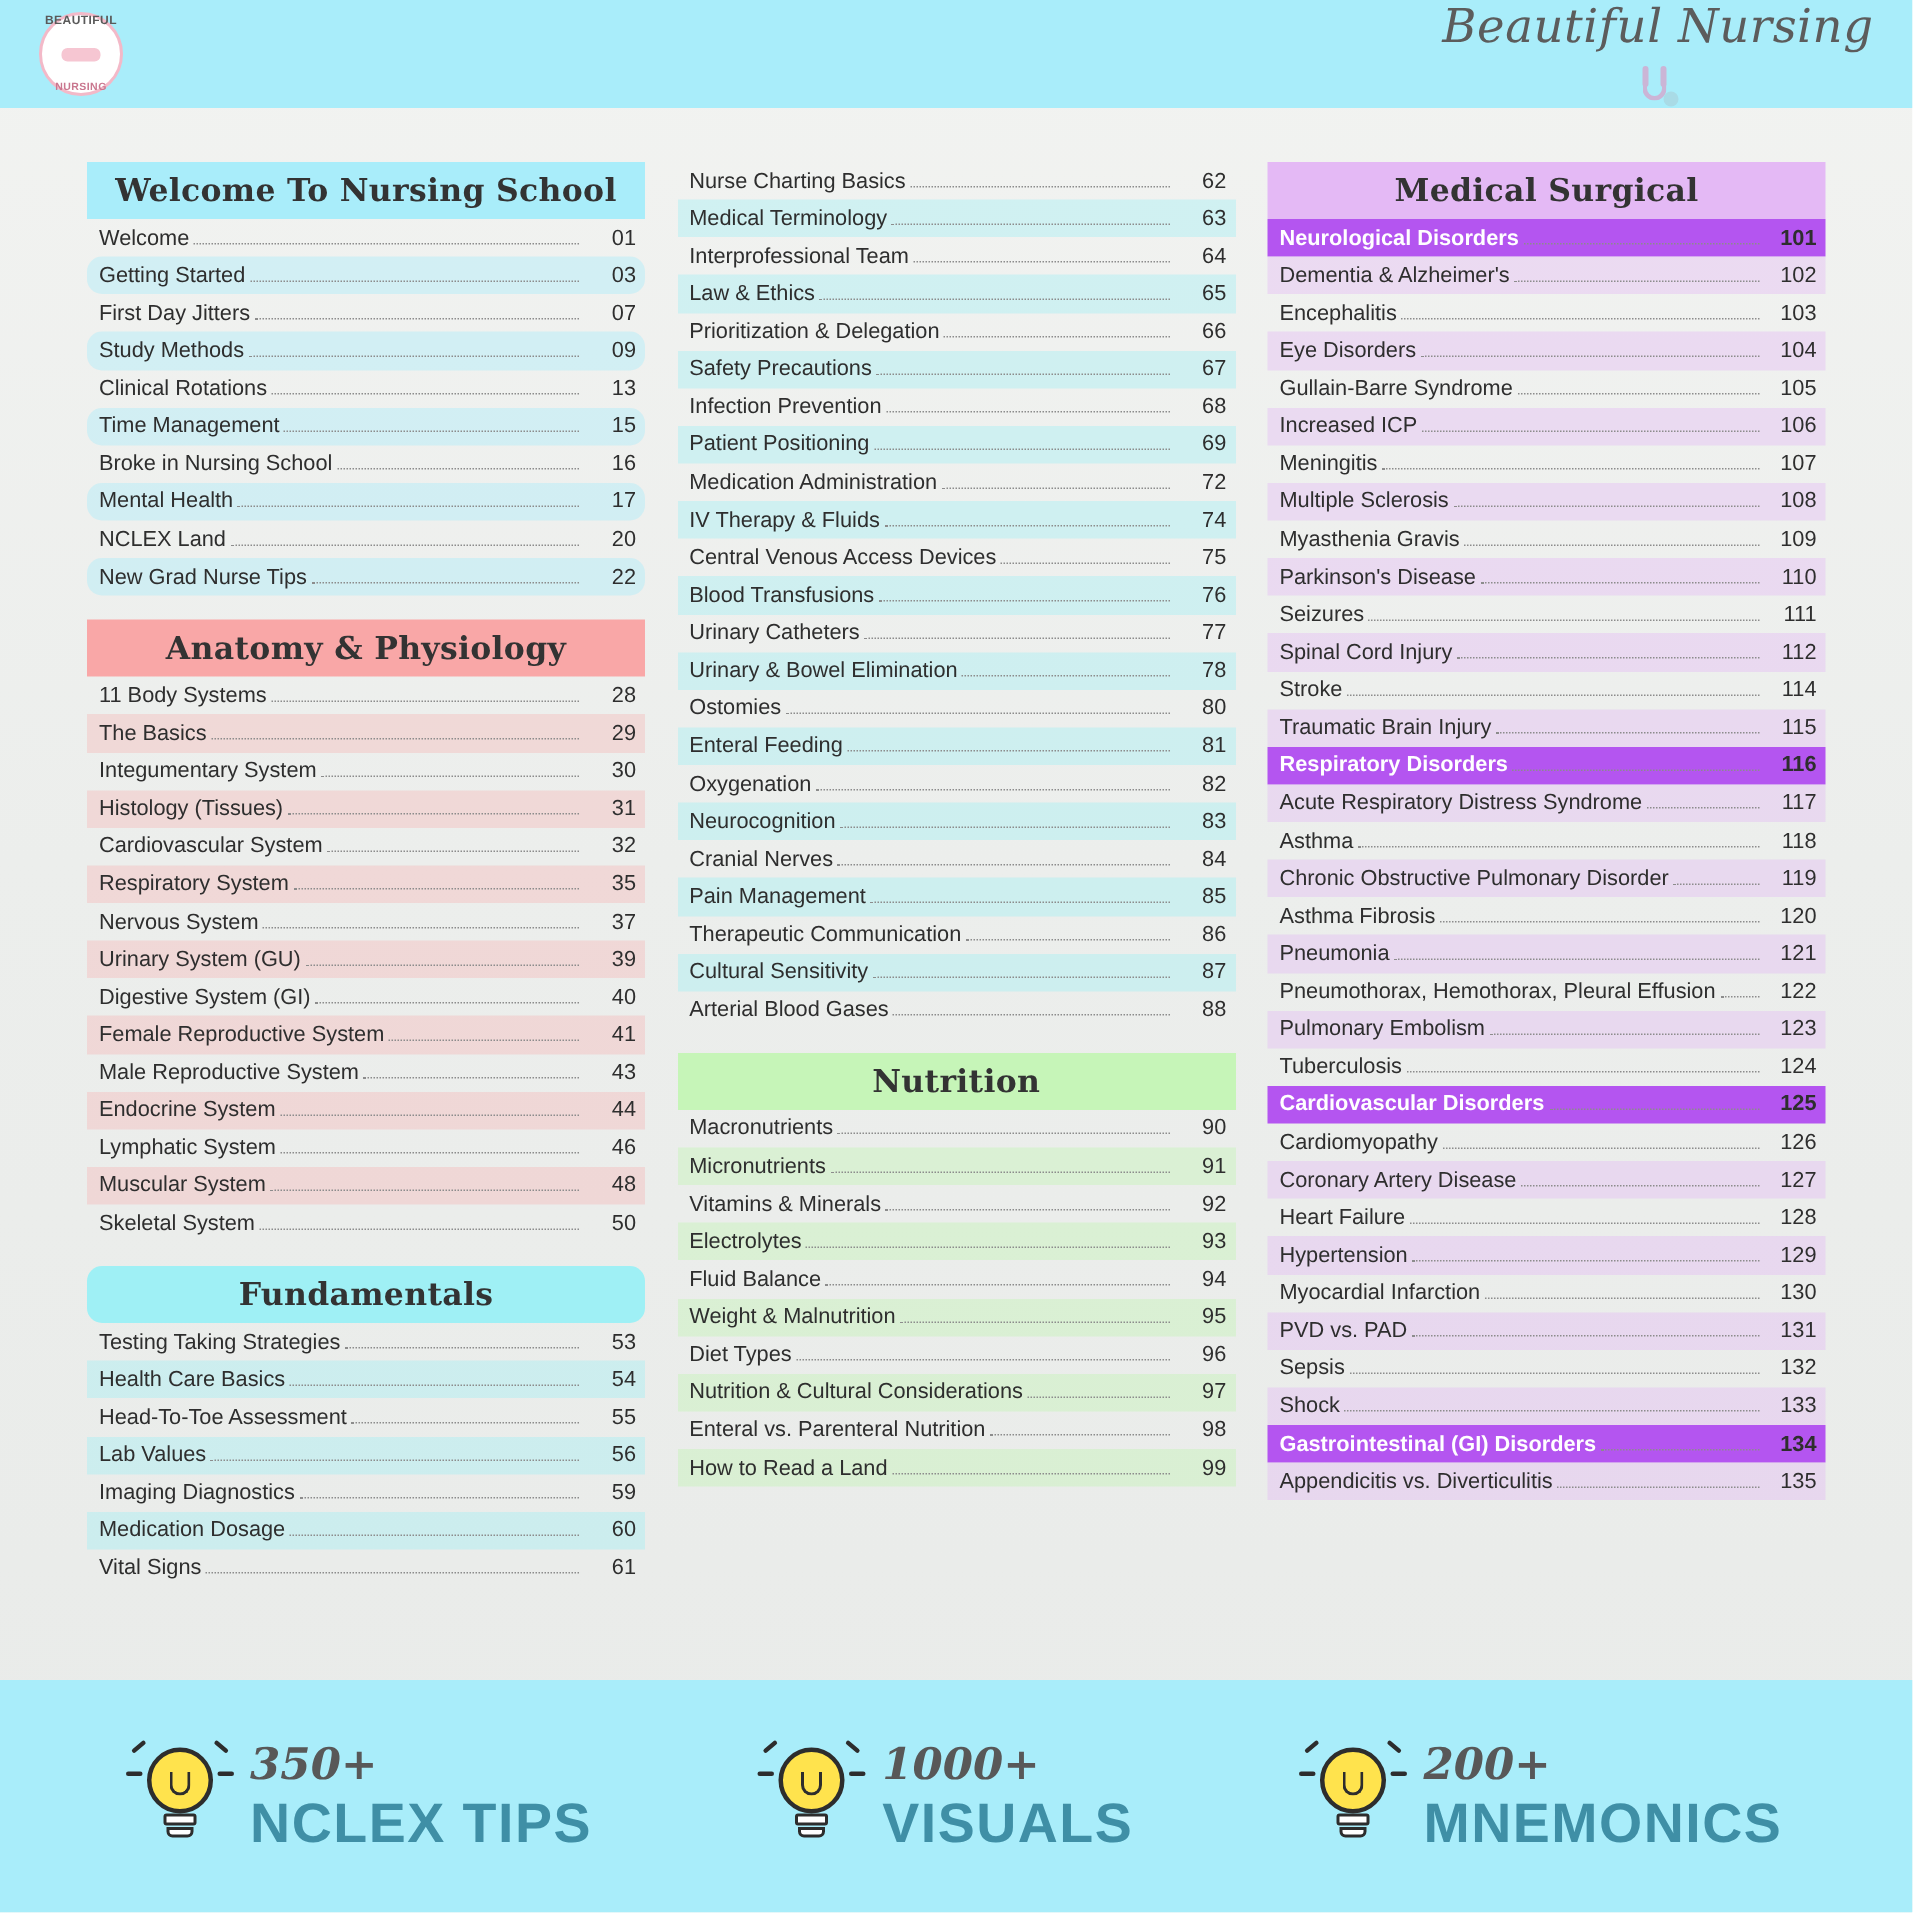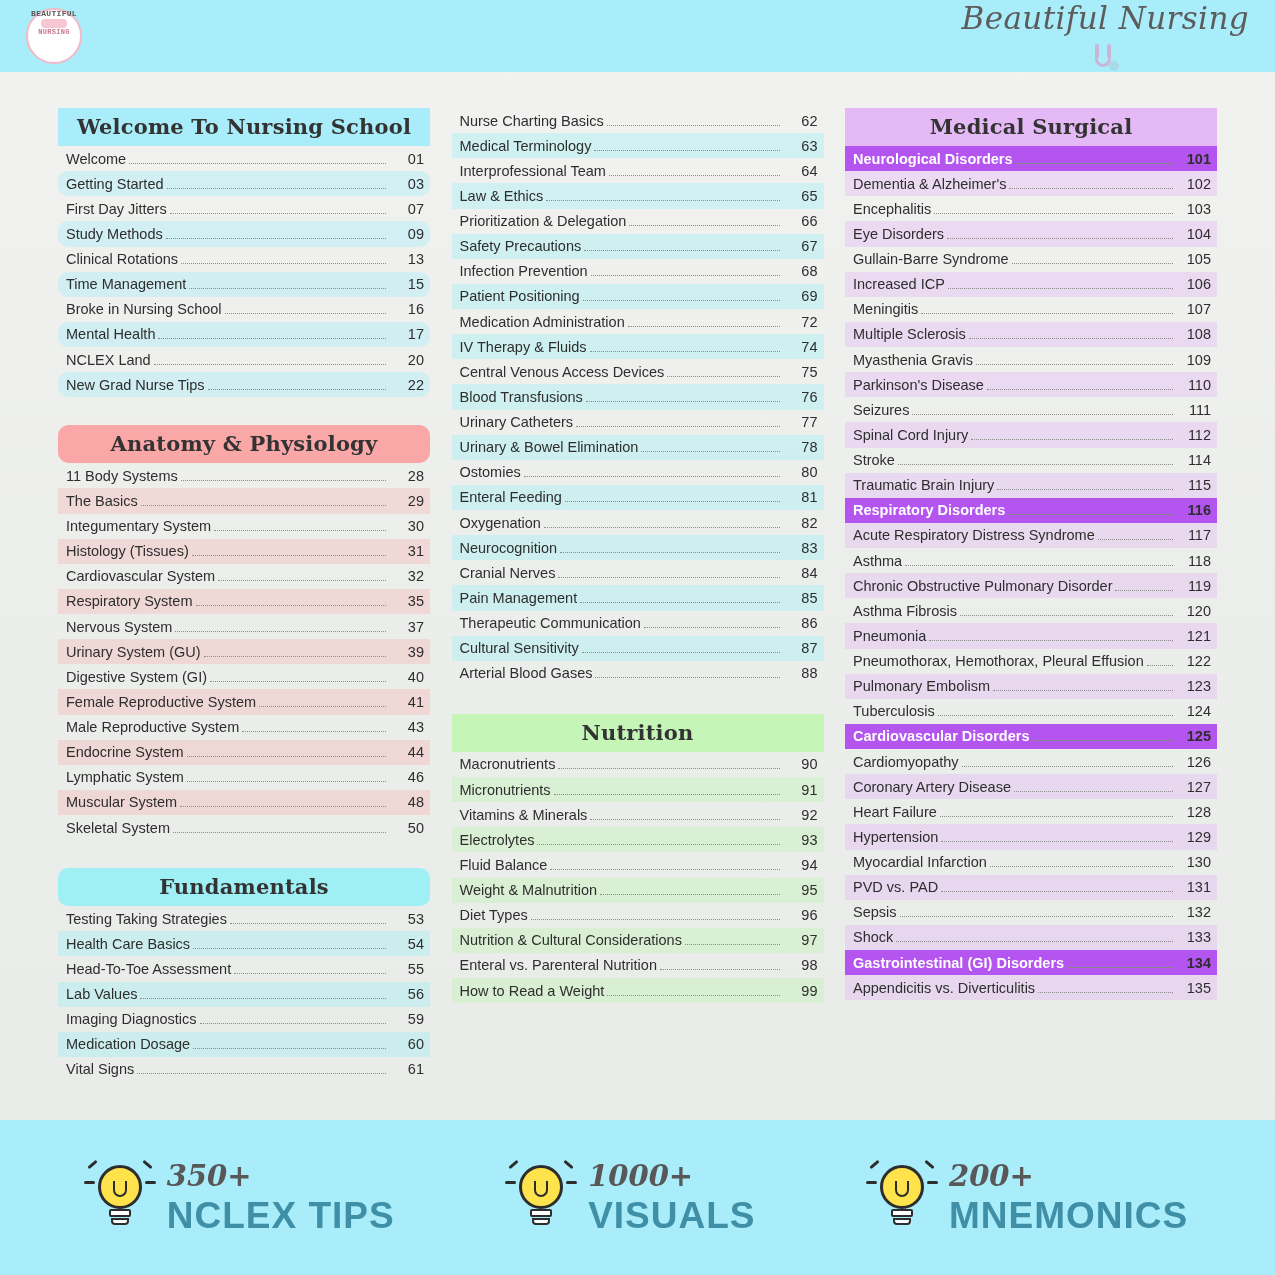--- a/index.html
+++ b/index.html
@@ -19,23 +19,22 @@
   .topbar {
     position: absolute; top: 0; left: 0; width: 1275px; height: 72px;
     background: #a9edfa;
     display: flex; align-items: center; justify-content: space-between;
     padding: 0 26px;
   }
   .logo-badge {
     width: 56px; height: 56px; border-radius: 50%;
     background: #fff;
     border: 2px solid #f3b9c8;
-    display: flex; flex-direction: column; align-items: center; justify-content: flex-start;
+    display: flex; flex-direction: column; align-items: center; justify-content: space-between;
     line-height: 1.05;
-    font-family: Liberation Mono, monospace;
   }
   .logo-badge .lb1 { font-size: 8px; font-weight: bold; color: #5a5a5a; letter-spacing: .3px;}
   .logo-badge .lb-img { width: 26px; height: 9px; background: #f6c6d2; border-radius: 4px; margin: 1px 0;}
   .logo-badge .lb2 { font-size: 7px; font-weight: bold; color: #c9778f; letter-spacing: .3px;}
   .brand-right { display: flex; align-items: center; gap: 8px; flex-direction: column; }
   .brand-text {
     font-family: "DejaVu Serif", serif;
     font-style: italic;
     font-size: 31px;
     color: #5c5c5c;
@@ -62,21 +61,21 @@
   .sec-head {
     text-align: center;
     font-family: "DejaVu Serif", serif;
     font-weight: bold;
     font-size: 21px;
     padding: 6px 0 7px;
     color: #333;
     letter-spacing: .2px;
   }
   .head-blue { background: #a9edfa; }
-  .head-pink { background: #f9a7a7; border-radius: 11px; }
+  .head-pink { background: #f9a7a7; }
   .head-cyan { background: #9ff0f5; border-radius: 10px; }
   .head-green { background: #c6f5b8; }
   .head-purple { background: #e4b9f5; }
 
   ul.toc { list-style: none; margin: 0; padding: 0; }
   ul.toc li {
     display: flex; align-items: baseline;
     font-size: 14.5px;
     color: #2e2e2e;
     padding: 3.5px 6px 3.5px 8px;
@@ -102,21 +101,21 @@
 
   
   li.hl {
     background: #b455f0;
     color: #fff;
     font-weight: bold;
   }
   li.hl .t, li.hl .pg { color: #fff; }
   li.hl .dots { border-bottom-color: #efd9fb; }
 
-  .block { margin-bottom: 14px; }
+  .block { margin-bottom: 2px; }
   .gap-sm { height: 14px; }
 
   
   .bottom {
     position: absolute; bottom: 0; left: 0; width: 1275px; height: 155px;
     background: #a9edfa;
     display: flex; align-items: center; justify-content: space-around;
     padding: 0 30px;
   }
   .stat { display: flex; align-items: center; gap: 14px; }
@@ -518,21 +517,21 @@
               <span class="t">Nutrition &amp; Cultural Considerations</span>
               <span class="dots"></span>
               <span class="pg">97</span>
             </li>
             <li>
               <span class="t">Enteral vs. Parenteral Nutrition</span>
               <span class="dots"></span>
               <span class="pg">98</span>
             </li>
             <li class="tint-green">
-              <span class="t">How to Read a Weight</span>
+              <span class="t">How to Read a Land</span>
               <span class="dots"></span>
               <span class="pg">99</span>
             </li>
           </ul>
         </div>
         <div class="gap-sm"></div>
       </div>
     <div class="col right" id="col-right">
         <div class="block">
           <div class="sec-head head-purple">Medical Surgical</div>

